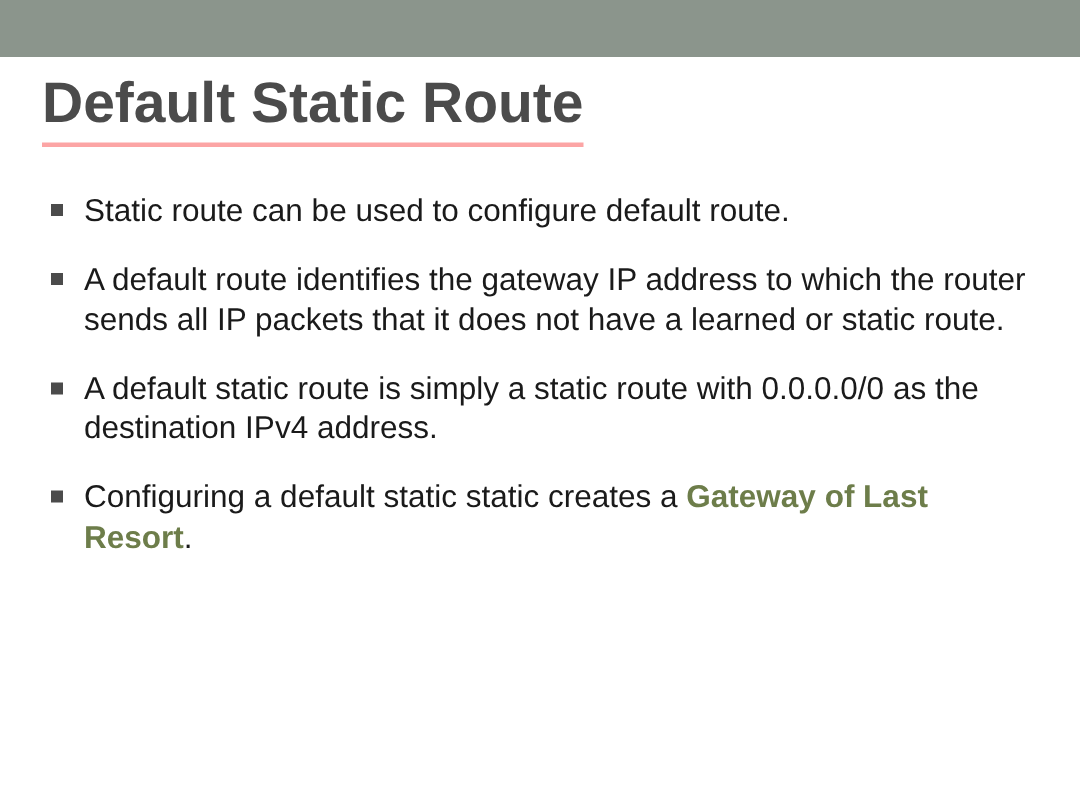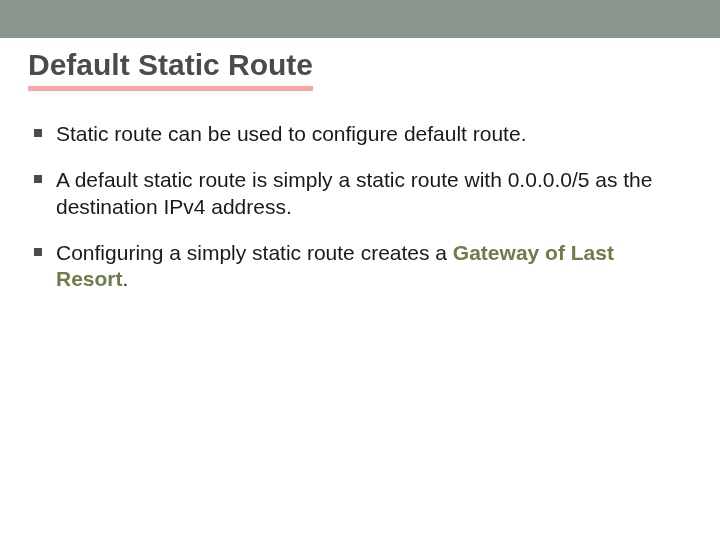--- a/index.html
+++ b/index.html
@@ -19,26 +19,26 @@
   .content {
     padding: 10px 28px 0 28px;
   }
   .kicker {
     font-size: 14px;
     font-weight: bold;
     color: #5b5b5b;
     margin: 0 0 2px 0;
   }
   .title {
-    font-size: 30px;
+    font-size: 38px;
     font-weight: bold;
     color: #4b4b4b;
     margin: 0;
     padding-bottom: 4px;
-    border-bottom: 5px solid #fca5a5;
+    border-bottom: 3px solid #fca5a5;
     display: inline-block;
   }
   ul.bullets {
     list-style: none;
     padding: 0;
     margin: 30px 6px 0 6px;
   }
   ul.bullets li {
     position: relative;
     padding-left: 22px;
@@ -64,16 +64,17 @@
 </head>
 <body>
 
 <div class="topbar"></div>
 
 <div class="content">
   <h1 class="title">Default Static Route</h1>
 
   <ul class="bullets">
     <li><span>Static route can be used to configure default route.</span></li>
-    <li><span>A default static route is simply a static route with 0.0.0.0/5 as the destination IPv4 address.</span></li>
-    <li><span>Configuring a simply static route creates a </span><span class="highlight">Gateway of Last Resort</span><span>.</span></li>
+    <li><span>A default route identifies the gateway IP address to which the router sends all IP packets that it does not have a learned or static route.</span></li>
+    <li><span>A default static route is simply a static route with 0.0.0.0/0 as the destination IPv4 address.</span></li>
+    <li><span>Configuring a default static static creates a </span><span class="highlight">Gateway of Last Resort</span><span>.</span></li>
   </ul>
 </div>
 
 </body></html>

